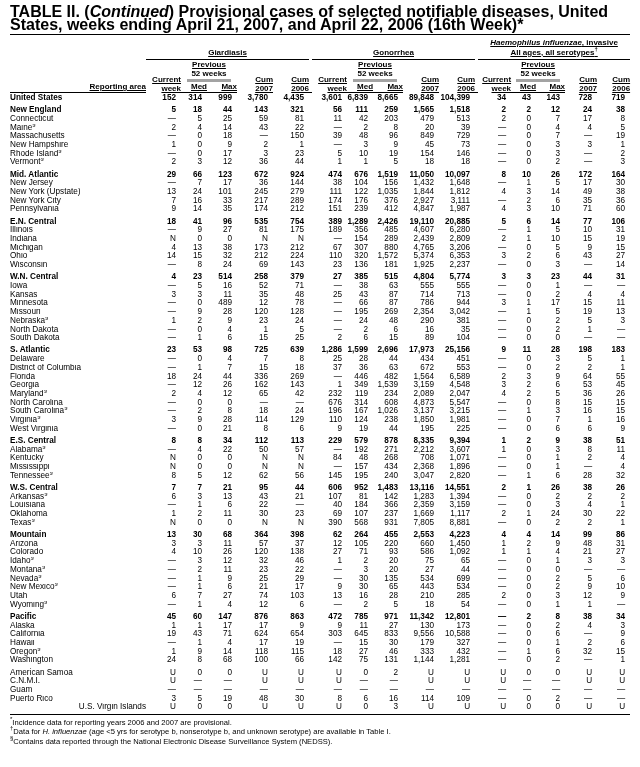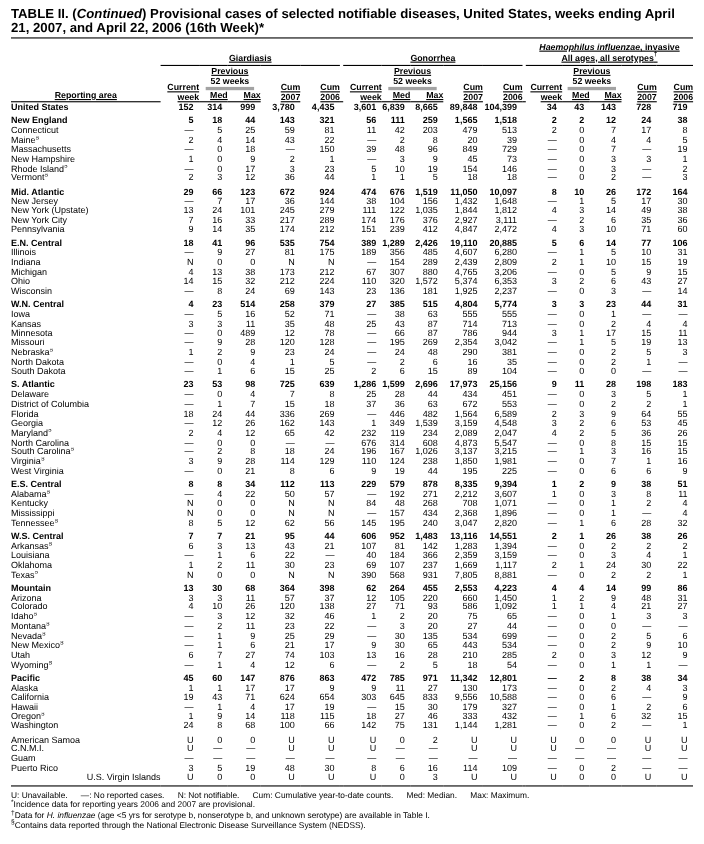--- a/index.html
+++ b/index.html
@@ -4,28 +4,28 @@
 <style>
   * { box-sizing: border-box; }
   html, body { margin:0; padding:0; }
   body {
     width:640px; height:767px; overflow:hidden;
     background:#ffffff; color:#000;
     font-family:"Liberation Sans", sans-serif;
     -webkit-font-smoothing:antialiased;
   }
   .page { padding:6px 10px 0 10px; }
-  .title { font-size:12px; font-weight:bold; line-height:12.5px; border-bottom:1.8px solid #000; padding-bottom:3px; }
+  .title { font-size:16px; font-weight:bold; line-height:12.5px; border-bottom:1.8px solid #000; padding-bottom:3px; }
   .it { font-style:italic; }
   sup { font-size:6px; line-height:0; }
   table { border-collapse:collapse; table-layout:fixed; width:620px; margin-top:3px; }
   th { font-size:8px; font-weight:bold; padding:0; line-height:9px;text-decoration:underline; }
   td { font-size:8.2px; padding:0; line-height:8.7px; white-space:nowrap; overflow:hidden; }
   .vb { vertical-align:bottom; }
-  th.area { text-align:center; border-bottom:1px solid #000; padding-bottom:1px; }
+  th.area { text-align:right; border-bottom:1px solid #000; padding-bottom:1px; }
   .grp { text-align:center; border-bottom:1px solid #000; padding-bottom:2px; vertical-align:bottom; line-height:9.5px; }
   .prev { text-align:center; vertical-align:bottom; padding-bottom:0; }
   .u { display:inline-block; border-bottom:3px solid #a3a3a3; padding:0 4px 1px 4px; }
   .c { text-align:right; }
   .bb { border-bottom:1px solid #000; padding-bottom:1px;margin-top:45px; }
   thead .gapc { border-bottom:1px solid #000; }
   tbody td.area { text-align:left; }
   tbody td.num { text-align:right; padding-right:5px; }
   tbody tr.b td { font-weight:bold; }
   tbody tr.gaprow td { padding-top:3.5px; }
@@ -344,21 +344,21 @@
           <td class="num">9</td>
           <td class="num">14</td>
           <td class="num">35</td>
           <td class="num">174</td>
           <td class="num">212</td>
           <td class="gapc"></td>
           <td class="num">151</td>
           <td class="num">239</td>
           <td class="num">412</td>
           <td class="num">4,847</td>
-          <td class="num">2,472</td>
+          <td class="num">1,987</td>
           <td class="gapc"></td>
           <td class="num">4</td>
           <td class="num">3</td>
           <td class="num">10</td>
           <td class="num">71</td>
           <td class="num">60</td>
         </tr>
         <tr class="b gaprow">
           <td class="area">E.N. Central</td>
           <td class="num">18</td>
@@ -1436,19 +1436,18 @@
           <td class="num">U</td>
           <td class="num">0</td>
           <td class="num">0</td>
           <td class="num">U</td>
           <td class="num">U</td>
         </tr>
       </tbody>
   </table>
 
   <div class="fnotes">
-    <div class="fn legend" id="fn-legend"><span>U: Unavailable.</span><span>—: No reported cases.</span><span>N: Not notifiable.</span><span>Cum: Cumulative year-to-date counts.</span><span>Med: Median.</span><span>Max: Maximum.</span></div>
     <div class="fn hang"><sup>*</sup><span>Incidence data for reporting years 2006 and 2007 are provisional.</span></div>
     <div class="fn hang"><sup>†</sup><span id="fn-dagger-text"><span>Data for </span><span class="it">H. influenzae</span><span> (age &lt;5 yrs for serotype b, nonserotype b, and unknown serotype) are available in Table I.</span></span></div>
     <div class="fn hang"><sup>§</sup><span>Contains data reported through the National Electronic Disease Surveillance System (NEDSS).</span></div>
   </div>
 
 </div>
 
 </body></html>

